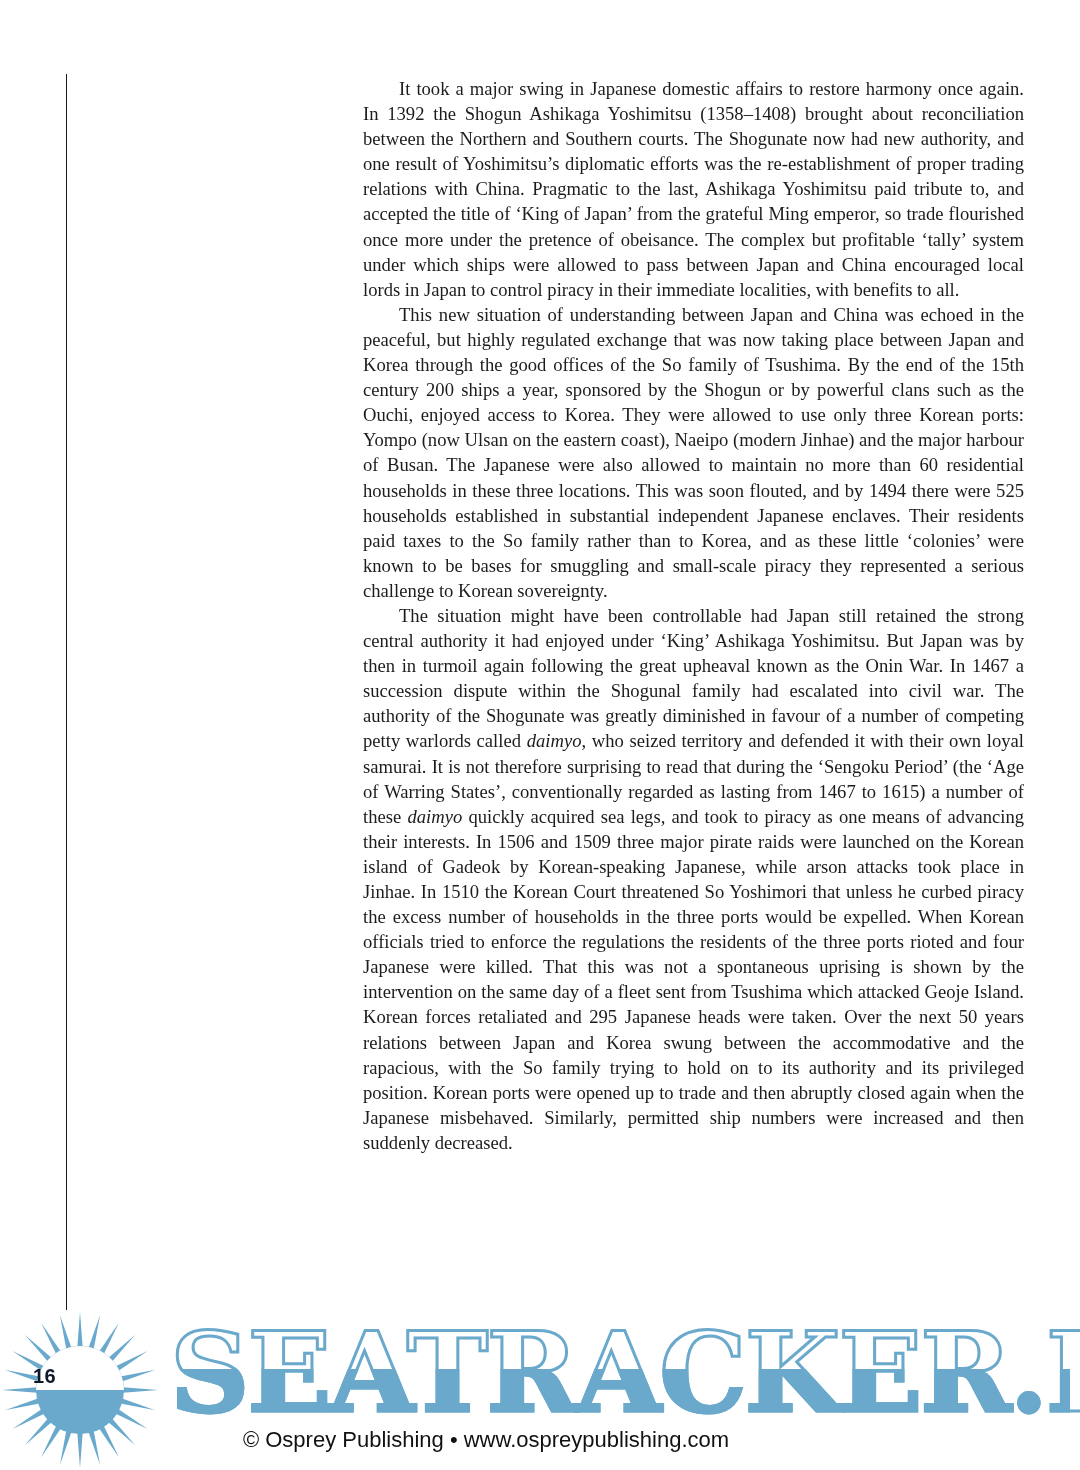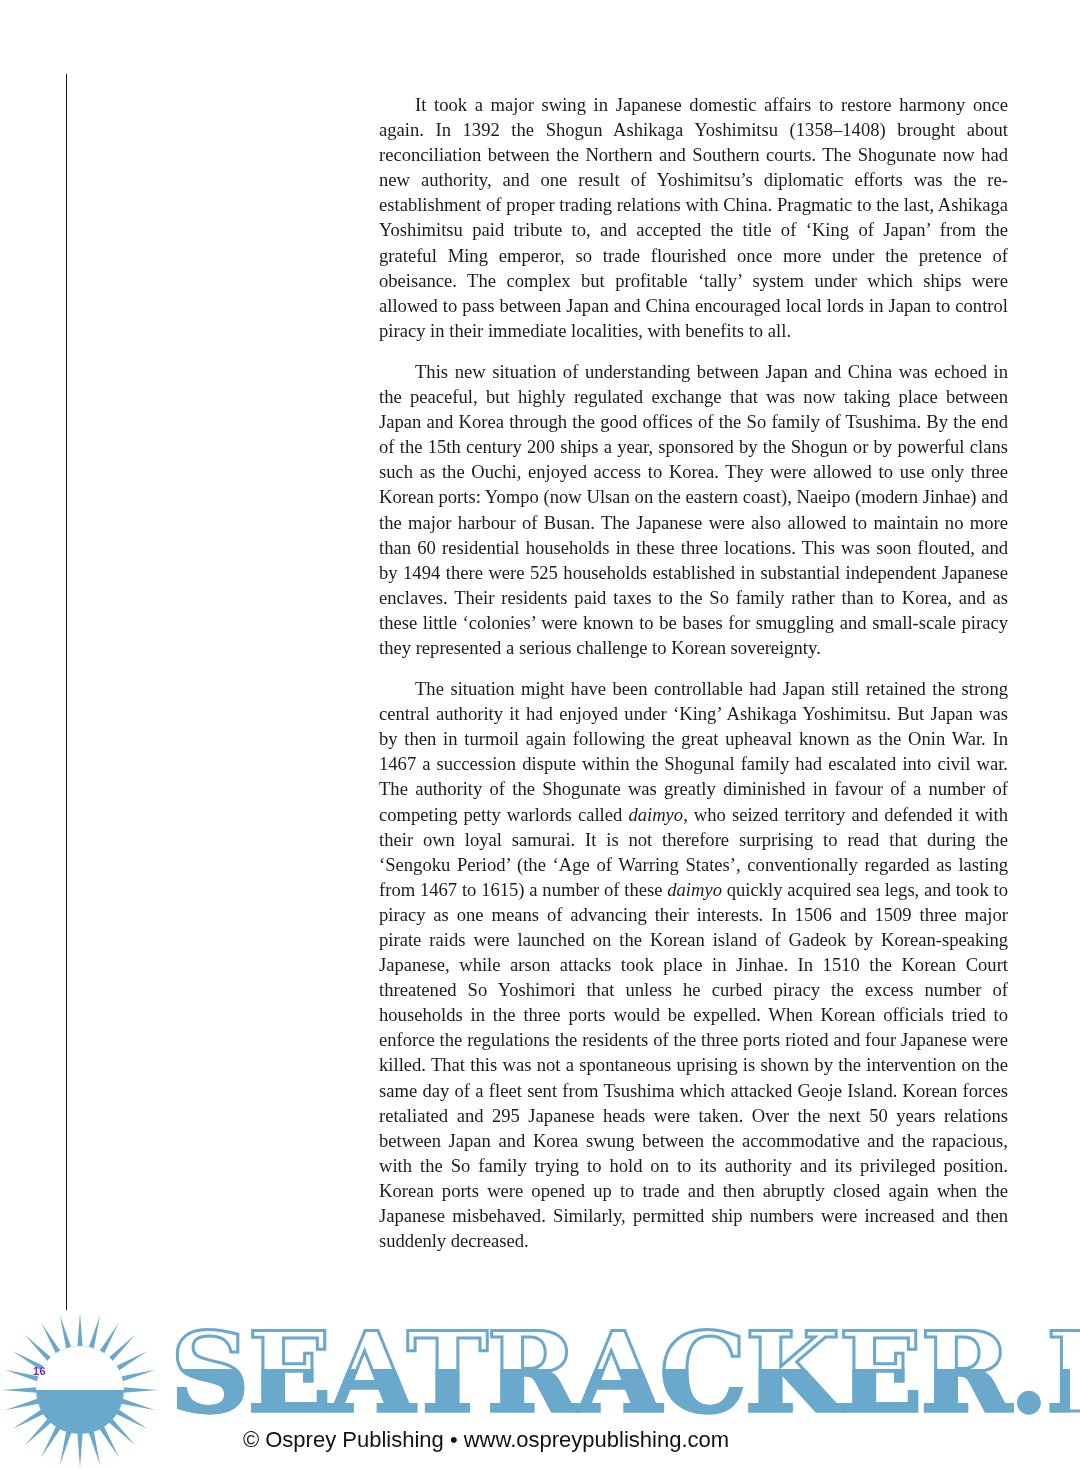--- a/index.html
+++ b/index.html
@@ -4,27 +4,27 @@
   <style>
     html, body { margin:0; padding:0; background:#ffffff; }
     body { width:1080px; height:1470px; position:relative; overflow:hidden; }
     .margin-rule { position:absolute; left:66px; top:74px; width:1px; height:1236px; background:#1a1a1a; }
     .text-col {
       position:absolute; left:363px; top:76px; width:661px;
       font-family:"Liberation Serif", "DejaVu Serif", serif;
       font-size:18.6px; line-height:25.1px; color:#1c1c1c;
       text-align:justify; hyphens:none;
     }
-    .text-col p { margin:16px; text-indent:36px; }
+    .text-col p { margin:0; text-indent:36px; }
     .text-col em { }
     .sun { position:absolute; left:0; top:1310px; width:160px; height:160px; }
     .page-number {
       position:absolute; left:33px; top:1365px;
       font-family:"Liberation Sans", "DejaVu Sans", sans-serif;
-      font-weight:bold; font-size:11px; color:#6d28d9; letter-spacing:0.5px;
+      font-weight:bold; font-size:20px; color:#0f172a; letter-spacing:0.5px;
     }
     .wm-text {
       position:absolute; left:170px; top:1323px; height:100px; width:900px;
       font-family:"DejaVu Serif", "Liberation Serif", serif; font-weight:bold;
       font-size:110px; line-height:100px; letter-spacing:-2px;
       color:transparent;
       -webkit-text-stroke:3px #6aa9cb;
       background:linear-gradient(to bottom, rgba(255,255,255,0) 0%, rgba(255,255,255,0) 46%, #6aa9cb 46%, #6aa9cb 100%);
       -webkit-background-clip:text; background-clip:text;
       white-space:nowrap; transform:scaleX(1.0); transform-origin:left;

